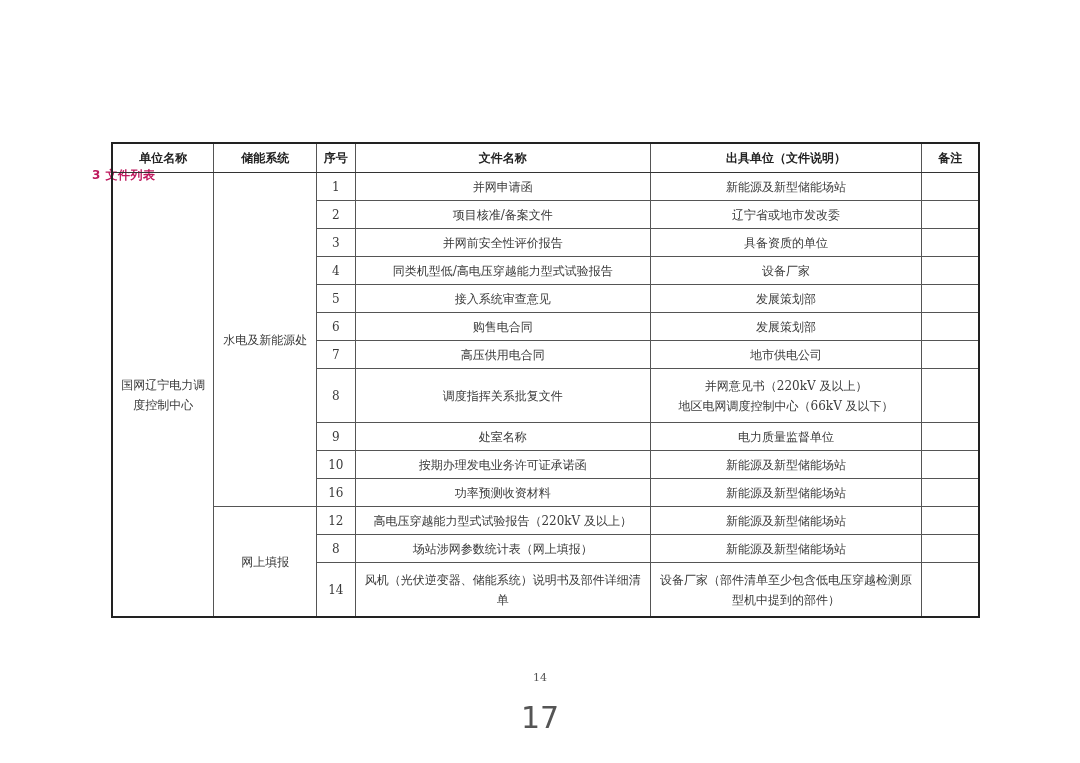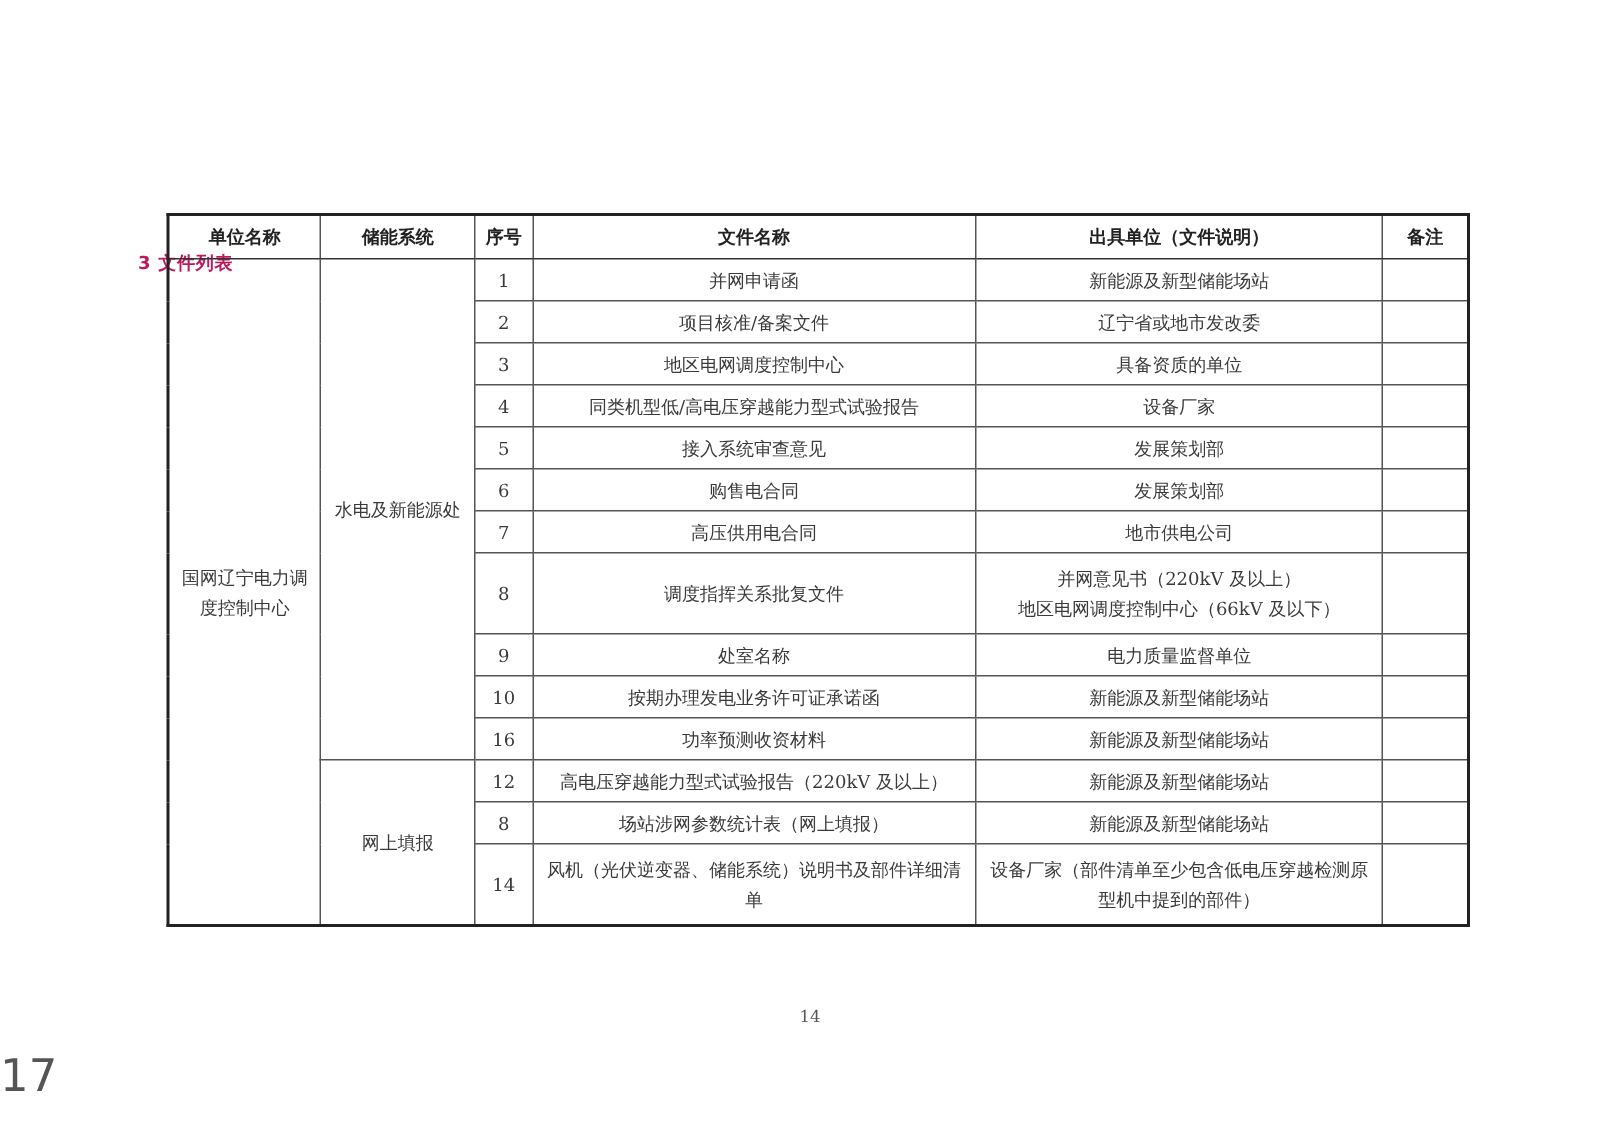--- a/index.html
+++ b/index.html
@@ -41,21 +41,21 @@
     .col-file { width: 290px; }
     .col-issuer { width: 267px; }
     .col-remark { width: 56px; }
     .two-line span { display: block; }
     .page-num-small {
       position: absolute; left: 0; width: 1080px; top: 671px;
       text-align: center; font-size: 11px; color: #555555;
     }
     .page-num-large {
       position: absolute; left: 0; width: 1080px; top: 700px;
-      font-size: 30px; color: #555555;
+      text-align: center; font-size: 30px; color: #555555;
       font-family: "DejaVu Sans", "Liberation Sans", sans-serif;
     }
   </style>
 </head>
 <body>
 
 <div class="section-title">3 文件列表</div>
 
 <table class="doc-table">
   <colgroup>
@@ -89,21 +89,21 @@
       <td></td>
     </tr>
     <tr>
       <td>2</td>
       <td>项目核准/备案文件</td>
       <td>辽宁省或地市发改委</td>
       <td></td>
     </tr>
     <tr>
       <td>3</td>
-      <td>地区电网调度控制中心</td>
+      <td>并网前安全性评价报告</td>
       <td>具备资质的单位</td>
       <td></td>
     </tr>
     <tr>
       <td>4</td>
       <td>同类机型低/高电压穿越能力型式试验报告</td>
       <td>设备厂家</td>
       <td></td>
     </tr>
     <tr>

